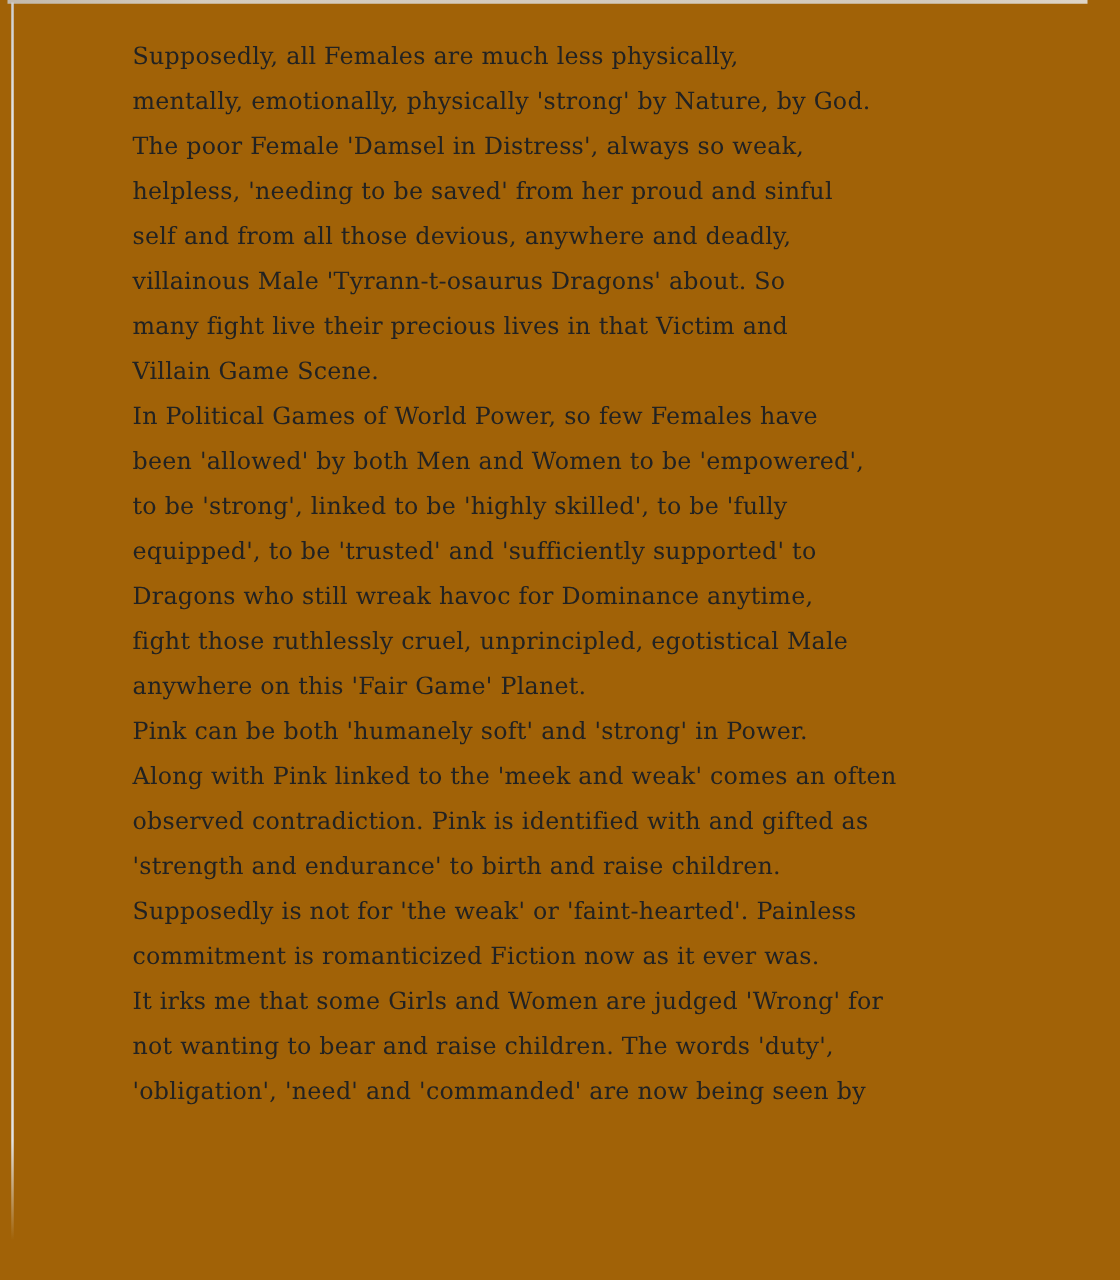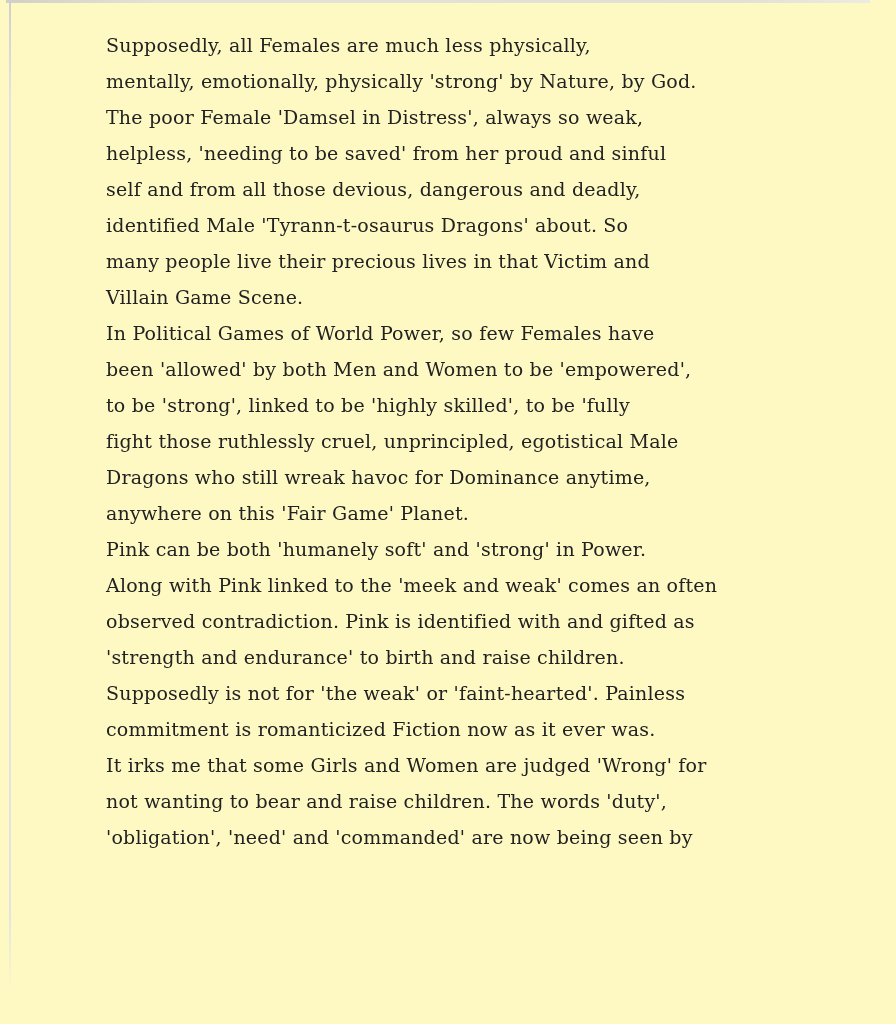--- a/index.html
+++ b/index.html
@@ -10,21 +10,21 @@
     width: 896px;
     height: 1024px;
     overflow: hidden;
     position: relative;
     background: #fdfdfd;
     font-family: "DejaVu Serif", "Liberation Serif", serif;
   }
   .page {
     position: absolute;
     inset: 0;
-    background: #fef9c3;
+    background: #a16207;
   }
   .top-edge {
     position: absolute;
     top: 0;
     left: 6px;
     width: 864px;
     height: 3px;
     background: linear-gradient(to right, #c9c9c9, #dedede 18%, #dcdcdc 85%, #e9e9e9);
     opacity: 0.85;
   }
@@ -55,29 +55,30 @@
 
 <div class="page">
   <div class="top-edge"></div>
   <div class="left-edge"></div>
 
   <div class="text-block">
     <div class="line">Supposedly, all Females are much less physically,</div>
     <div class="line">mentally, emotionally, physically 'strong' by Nature, by God.</div>
     <div class="line">The poor Female 'Damsel in Distress', always so weak,</div>
     <div class="line">helpless, 'needing to be saved' from her proud and sinful</div>
-    <div class="line">self and from all those devious, dangerous and deadly,</div>
-    <div class="line">identified Male 'Tyrann-t-osaurus Dragons' about. So</div>
-    <div class="line">many people live their precious lives in that Victim and</div>
+    <div class="line">self and from all those devious, anywhere and deadly,</div>
+    <div class="line">villainous Male 'Tyrann-t-osaurus Dragons' about. So</div>
+    <div class="line">many fight live their precious lives in that Victim and</div>
     <div class="line">Villain Game Scene.</div>
     <div class="line">In Political Games of World Power, so few Females have</div>
     <div class="line">been 'allowed' by both Men and Women to be 'empowered',</div>
     <div class="line">to be 'strong', linked to be 'highly skilled', to be 'fully</div>
+    <div class="line">equipped', to be 'trusted' and 'sufficiently supported' to</div>
+    <div class="line">Dragons who still wreak havoc for Dominance anytime,</div>
     <div class="line">fight those ruthlessly cruel, unprincipled, egotistical Male</div>
-    <div class="line">Dragons who still wreak havoc for Dominance anytime,</div>
     <div class="line">anywhere on this 'Fair Game' Planet.</div>
     <div class="line">Pink can be both 'humanely soft' and 'strong' in Power.</div>
     <div class="line">Along with Pink linked to the 'meek and weak' comes an often</div>
     <div class="line">observed contradiction. Pink is identified with and gifted as</div>
     <div class="line">'strength and endurance' to birth and raise children.</div>
     <div class="line">Supposedly is not for 'the weak' or 'faint-hearted'. Painless</div>
     <div class="line">commitment is romanticized Fiction now as it ever was.</div>
     <div class="line">It irks me that some Girls and Women are judged 'Wrong' for</div>
     <div class="line">not wanting to bear and raise children. The words 'duty',</div>
     <div class="line">'obligation', 'need' and 'commanded' are now being seen by</div>

